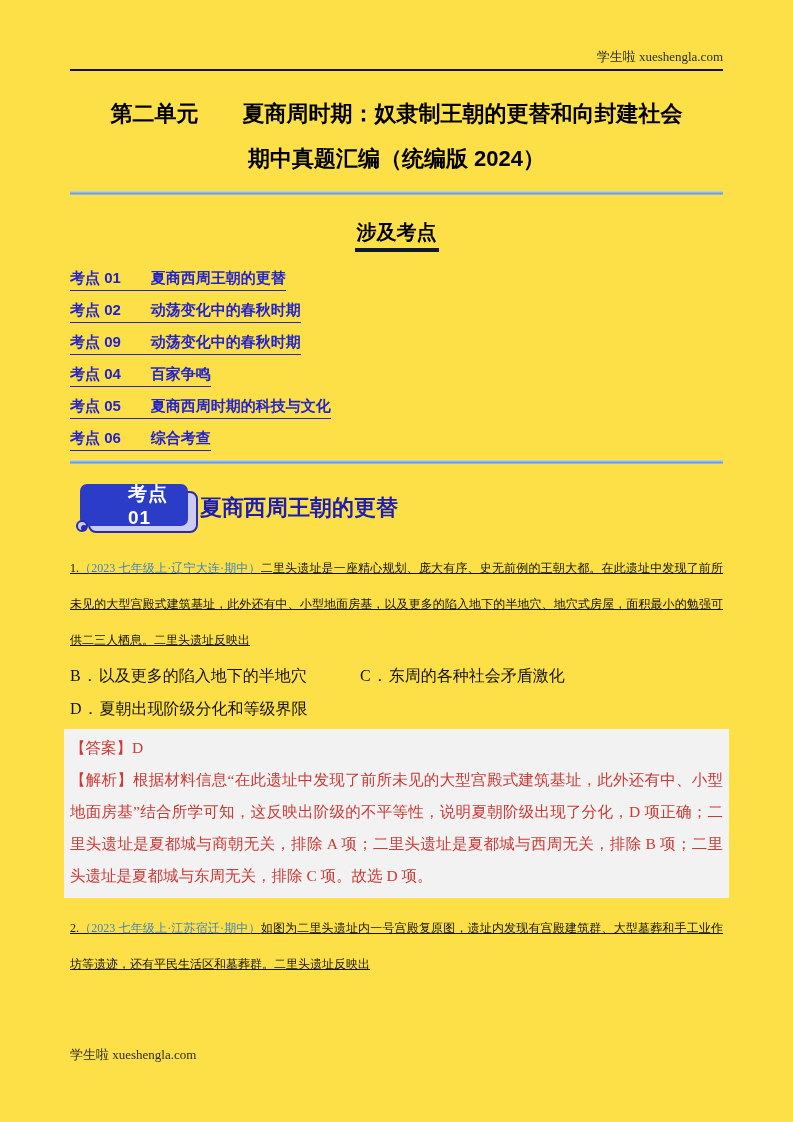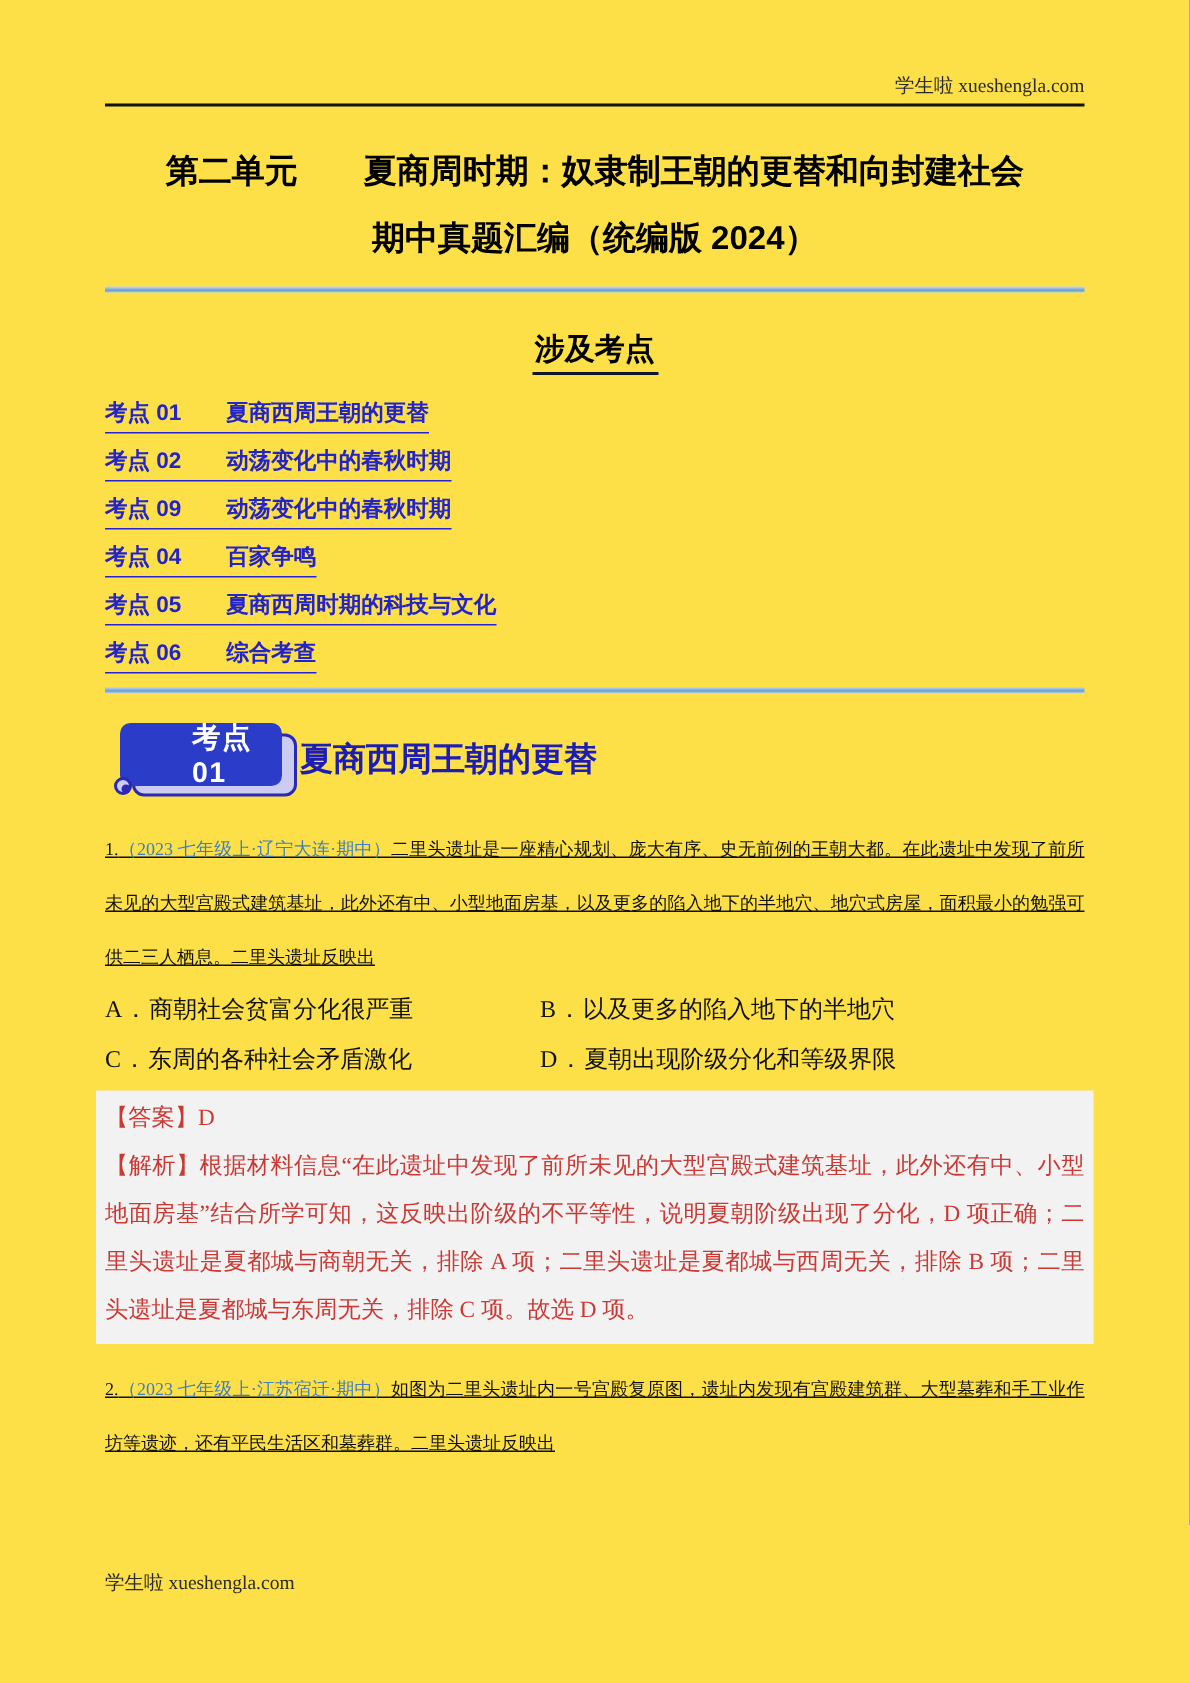--- a/index.html
+++ b/index.html
@@ -43,21 +43,21 @@
   }
   .divider-2 { margin-top: 5px; }
   
   .toc-heading-row { text-align: center; margin-top: 24px; }
   .toc-heading {
     display: inline-block;
     font-family: "Liberation Sans", "DejaVu Sans", sans-serif;
     font-weight: bold;
     font-size: 20px;
     color: #000;
-    border-bottom: 2px solid #0f172a;
+    border-bottom: 4px solid #0f172a;
     padding: 0 2px 2px;
   }
   .toc { margin: 16px 70px 0; }
   .toc-item {
     margin-bottom: 9px;
     font-family: "Liberation Sans", "DejaVu Sans", sans-serif;
     font-weight: bold;
     font-size: 15px;
     color: #2323cc;
     cursor: pointer;
@@ -195,21 +195,20 @@
   <div class="kaodian-header">
     <div class="badge-shadow"></div>
     <div class="badge-main">考点01</div>
     <div class="badge-dot"></div>
     <div class="section-title">夏商西周王朝的更替</div>
   </div>
 
   <div>
     <p class="stem"><span>1.</span><span class="qsource">（2023 七年级上·辽宁大连·期中）</span><span>二里头遗址是一座精心规划、庞大有序、史无前例的王朝大都。在此遗址中发现了前所未见的大型宫殿式建筑基址，此外还有中、小型地面房基，以及更多的陷入地下的半地穴、地穴式房屋，面积最小的勉强可供二三人栖息。二里头遗址反映出</span></p>
     <div class="options">
-      <div class="option"><span class="opt-label">A．</span><span>商朝社会贫富分化很严重</span></div>
       <div class="option"><span class="opt-label">B．</span><span>以及更多的陷入地下的半地穴</span></div>
       <div class="option"><span class="opt-label">C．</span><span>东周的各种社会矛盾激化</span></div>
       <div class="option"><span class="opt-label">D．</span><span>夏朝出现阶级分化和等级界限</span></div>
     </div>
     <div class="answer-block">
       <p class="answer-line"><span>【答案】</span><span>D</span></p>
       <p class="analysis-line"><span>【解析】</span><span>根据材料信息“在此遗址中发现了前所未见的大型宫殿式建筑基址，此外还有中、小型地面房基”结合所学可知，这反映出阶级的不平等性，说明夏朝阶级出现了分化，D 项正确；二里头遗址是夏都城与商朝无关，排除 A 项；二里头遗址是夏都城与西周无关，排除 B 项；二里头遗址是夏都城与东周无关，排除 C 项。故选 D 项。</span></p>
     </div>
   </div>
 

